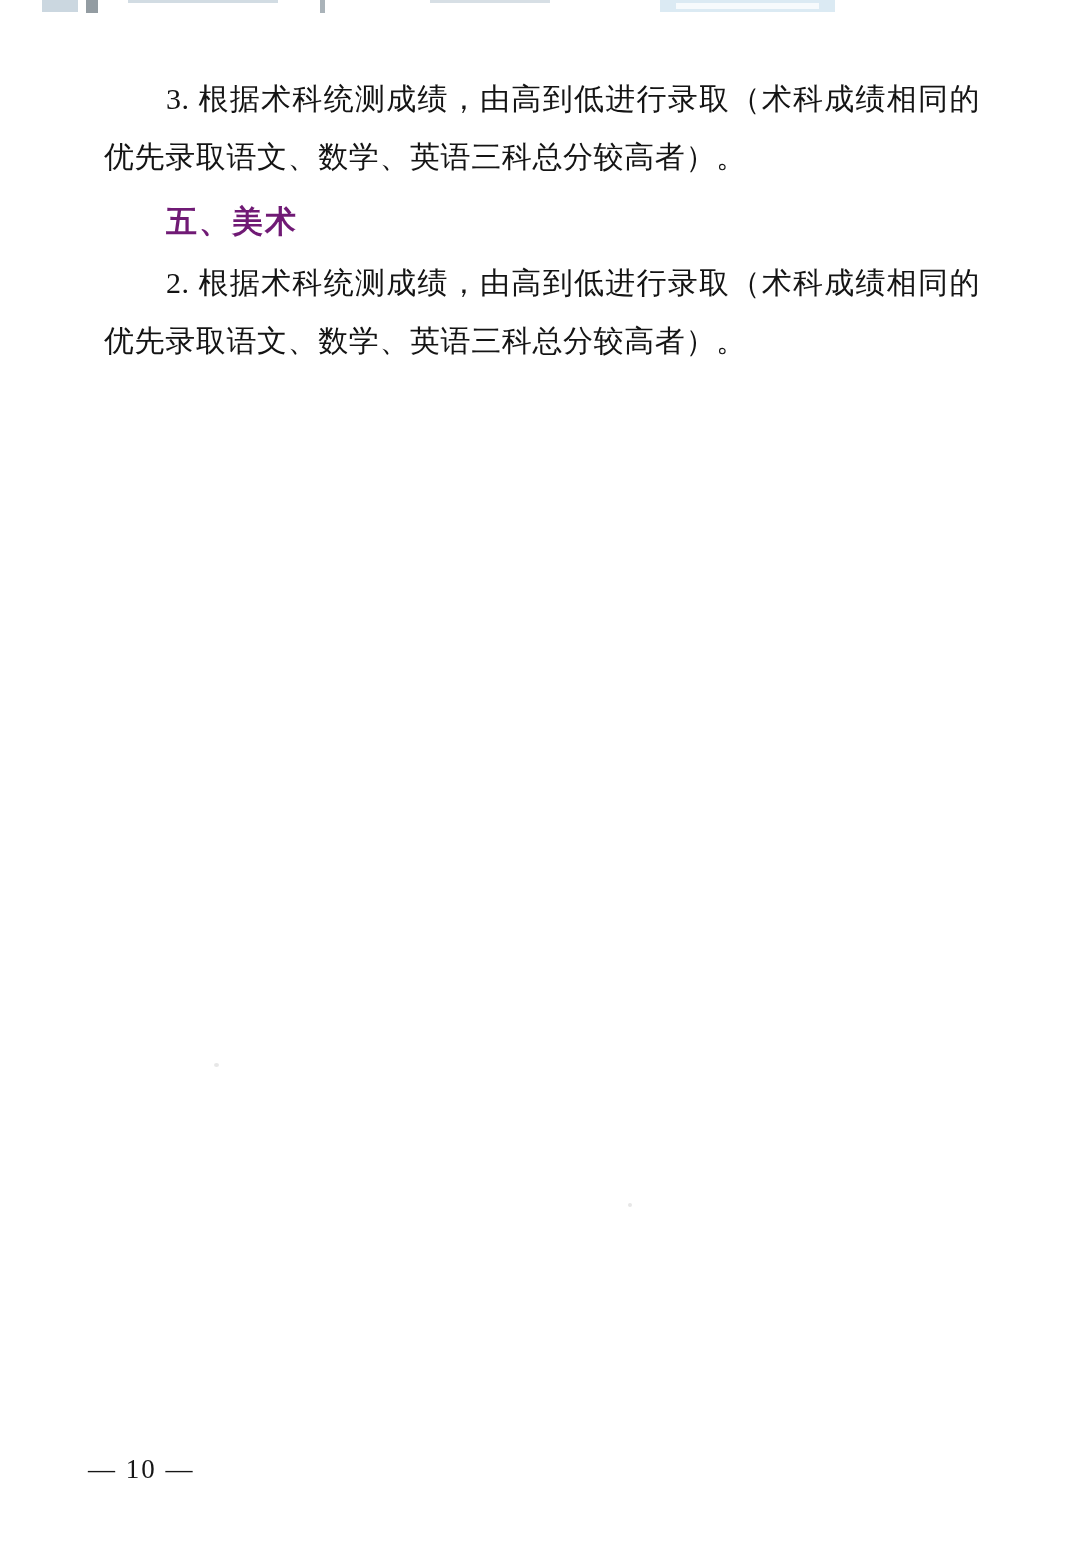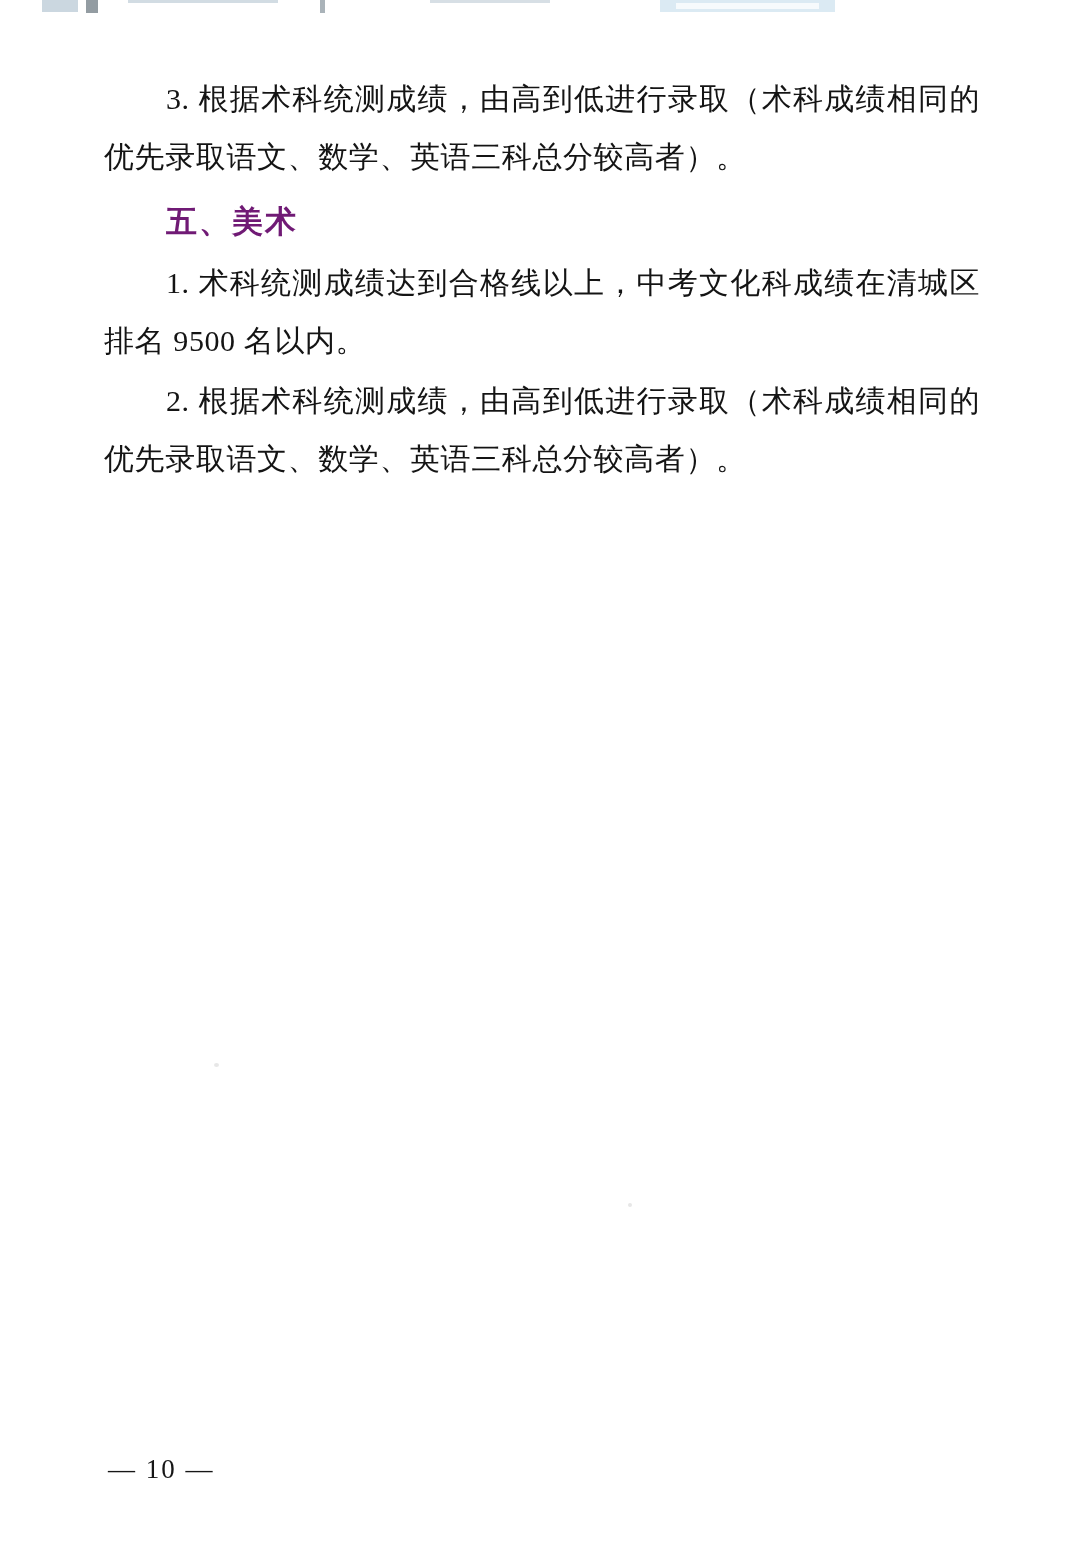--- a/index.html
+++ b/index.html
@@ -67,21 +67,21 @@
     color: #701a75;
     font-family: "Liberation Sans", "DejaVu Sans", sans-serif;
   }
 
   .spacer-block {
     height: 930px;
   }
 
   .page-number {
     position: absolute;
-    left: 108px;
+    left: 88px;
     bottom: 58px;
     font-size: 27px;
     letter-spacing: 2px;
     color: #161616;
     font-family: "Liberation Serif", "DejaVu Serif", serif;
   }
 
   
   .speck {
     position: absolute;
@@ -103,21 +103,20 @@
   <div class="artifact a6"></div>
   <div class="artifact a7"></div>
 </div>
 
 <div class="page">
 
   <p class="para">3. 根据术科统测成绩，由高到低进行录取（术科成绩相同的优先录取语文、数学、英语三科总分较高者）。</p>
 
   <h2 class="heading">五、美术</h2>
 
-  <p class="para">1. 术科统测成绩达到合格线以上，中考文化科成绩在清城区排名 9500 名以内。</p>
 
   <p class="para">2. 根据术科统测成绩，由高到低进行录取（术科成绩相同的优先录取语文、数学、英语三科总分较高者）。</p>
 
   <div class="spacer-block">
     <div class="speck s1"></div>
     <div class="speck s2"></div>
   </div>
 
 </div>
 

